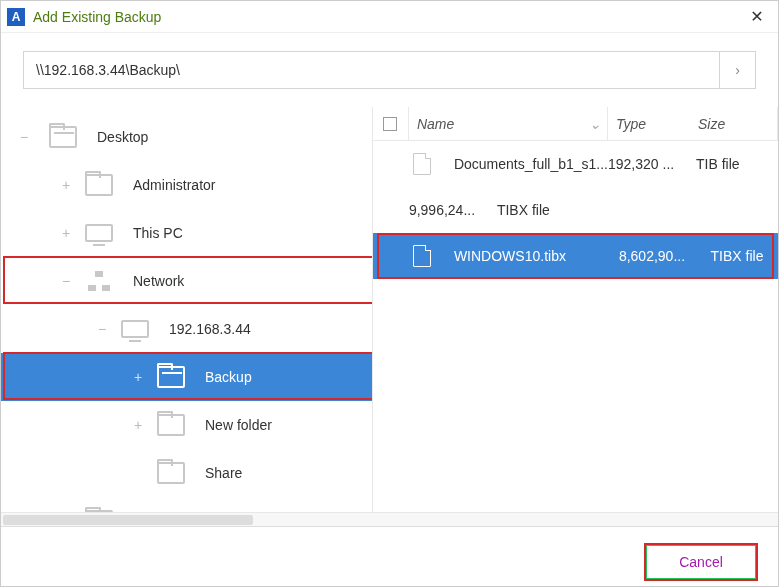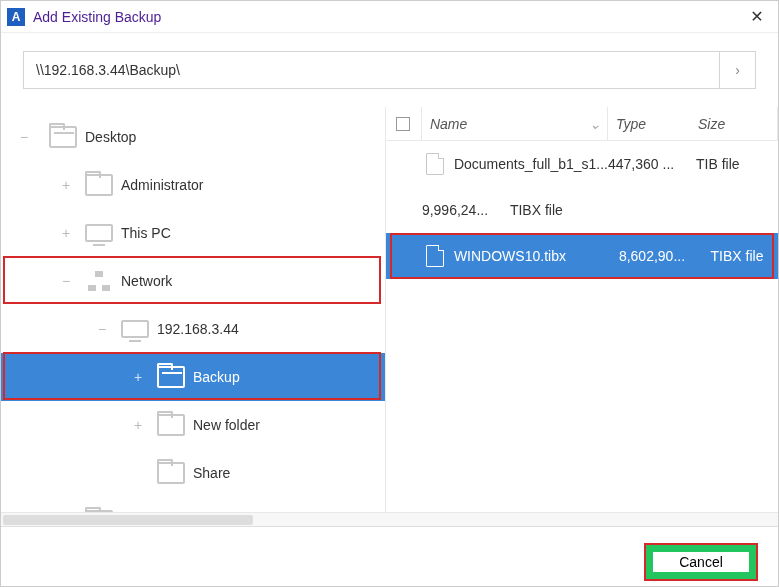--- a/index.html
+++ b/index.html
@@ -1,29 +1,29 @@
 <!DOCTYPE html>
 <html><head>
 <meta charset="utf-8">
 <style>
 * { box-sizing: border-box; margin: 0; padding: 0; font-family: "Segoe UI", Arial, sans-serif; font-size: 14px; }
 body { width: 779px; height: 587px; background: #fff; overflow: hidden; border: 1px solid #ccc; }
 .titlebar { height: 32px; display: flex; align-items: center; padding: 0 6px; border-bottom: 1px solid #eee; }
 .logo { width: 18px; height: 18px; background: #1e5fbf; color: #fff; font-weight: bold; display: flex; align-items: center; justify-content: center; font-size: 12px; margin-right: 8px; }
-.title { flex: 1; color: #4c1d95; }
+.title { flex: 1; color: #4d7c0f; }
 .close { width: 30px; text-align: center; font-size: 16px; color: #333; cursor: pointer; }
 .pathbar { margin: 18px 22px; display: flex; }
 .pathinput { flex: 1; border: 1px solid #d4d4d4; padding: 10px 12px; color: #333; outline: none; }
 .pathgo { width: 36px; border: 1px solid #d4d4d4; border-left: none; background: #fff; display: flex; align-items: center; justify-content: center; color: #888; cursor: pointer; }
 .main { display: flex; height: 420px; border-bottom: 1px solid #ddd; position: relative; }
 .left { width: 385px; border-right: 1px solid #e8e8e8; overflow-y: auto; overflow-x: auto; padding-top: 6px; position: relative; }
 .right { flex: 1; display: flex; flex-direction: column; }
 .tree-row { display: flex; align-items: center; height: 48px; color: #333; position: relative; }
 .tree-row.selected { background: #3b86d6; color: #fff; }
-.tree-row .label { margin-left: 8px; white-space: nowrap; }
+.tree-row .label { margin-left: 20px; white-space: nowrap; }
 .expander { width: 14px; color: #bbb; text-align: center; font-size: 14px; user-select: none; }
 .ic-folder { width: 28px; height: 22px; border: 2px solid #c8c8c8; border-radius: 2px; position: relative; }
 .ic-folder::before { content: ""; position: absolute; top: -5px; left: -2px; width: 12px; height: 5px; border: 2px solid #c8c8c8; border-bottom: none; border-radius: 2px 2px 0 0; }
 .ic-folder.open::after { content: ""; position: absolute; top: 4px; left: 3px; width: 20px; height: 2px; background: #c8c8c8; }
 .ic-folder.sel { border-color: #fff; }
 .ic-folder.sel::before { border-color: #fff; }
 .ic-folder.sel::after { background: #fff; }
 .ic-pc { width: 28px; height: 18px; border: 2px solid #c8c8c8; position: relative; border-radius: 2px; }
 .ic-pc::after { content: ""; position: absolute; bottom: -6px; left: 6px; width: 12px; height: 2px; background: #c8c8c8; }
 .ic-net { width: 28px; height: 20px; display: flex; flex-direction: column; align-items: center; justify-content: space-between; }
@@ -38,25 +38,25 @@
 .col-type { width: 82px; border-right: none !important; }
 .chev { color: #aaa; margin-right: 6px; }
 .files { flex: 1; }
 .file-row { display: flex; align-items: center; height: 46px; color: #333; }
 .file-row.selected { background: #3b86d6; color: #fff; text-align: center; }
 .file-row .col-check { padding-left: 10px; }
 .ic-file { width: 18px; height: 22px; border: 1.5px solid #c8c8c8; position: relative; margin-left: 4px; margin-right: 10px; border-radius: 1px; }
 .ic-file.sel { border-color: #fff; }
 .ic-file .corner { position: absolute; top: -1px; right: -1px; width: 6px; height: 6px; background: #fff; border-left: 1.5px solid #c8c8c8; border-bottom: 1.5px solid #c8c8c8; }
 .file-row.selected .ic-file .corner { background: #3b86d6; border-color: #fff; }
-.file-name { display: flex; align-items: center; }
+.file-name { display: flex; align-items: center; gap: 13px; }
 .hl-file { position: absolute; border: 2px solid #d62828; pointer-events: none; }
 .chk { width: 14px; height: 14px; border: 1px solid #999; }
 .buttons { display: flex; justify-content: flex-end; gap: 14px; padding: 18px 22px; position: relative; }
-.btn { width: 110px; height: 34px; border: 7px solid #22c55e; background: #fff; display: flex; align-items: center; justify-content: center; color: #000000; cursor: pointer; }
+.btn { width: 110px; height: 34px; border: 1px solid #22c55e; background: #fff; display: flex; align-items: center; justify-content: center; color: #a21caf; cursor: pointer; }
 .hl-btn { position: absolute; border: 2px solid #d62828; pointer-events: none; }
 .scrollbar-track { position: absolute; bottom: 0; left: 0; right: 0; height: 14px; border-top: 1px solid #e8e8e8; background: #f7f7f7; }
 .scrollbar-thumb { position: absolute; height: 10px; top: 2px; background: #ddd; border-radius: 2px; }
 </style>
 </head>
 <body>
 
 <div class="titlebar">
   <div class="logo">A</div>
   <div class="title">Add Existing Backup</div>
@@ -156,21 +156,21 @@
     </div>
     <div class="files" style="position:relative">
       <div class="file-row">
         <div class="col-check" style="width:36px"></div>
         <div class="col-name file-name">
             <div class="ic-file">
               <div class="corner"></div>
             </div>
             <span>Documents_full_b1_s1...</span>
           </div>
-        <div class="col-size" style="width:88px">447,360 ...</div>
+        <div class="col-size" style="width:88px">192,320 ...</div>
         <div class="col-type" style="width:82px">TIB file</div>
       </div>
       <div class="file-row">
         <div class="col-check" style="width:36px"></div>
         <div class="col-size" style="width:88px">9,996,24...</div>
         <div class="col-type" style="width:82px">TIBX file</div>
       </div>
       <div class="file-row selected">
         <div class="col-check" style="width:36px"></div>
         <div class="col-name file-name">

